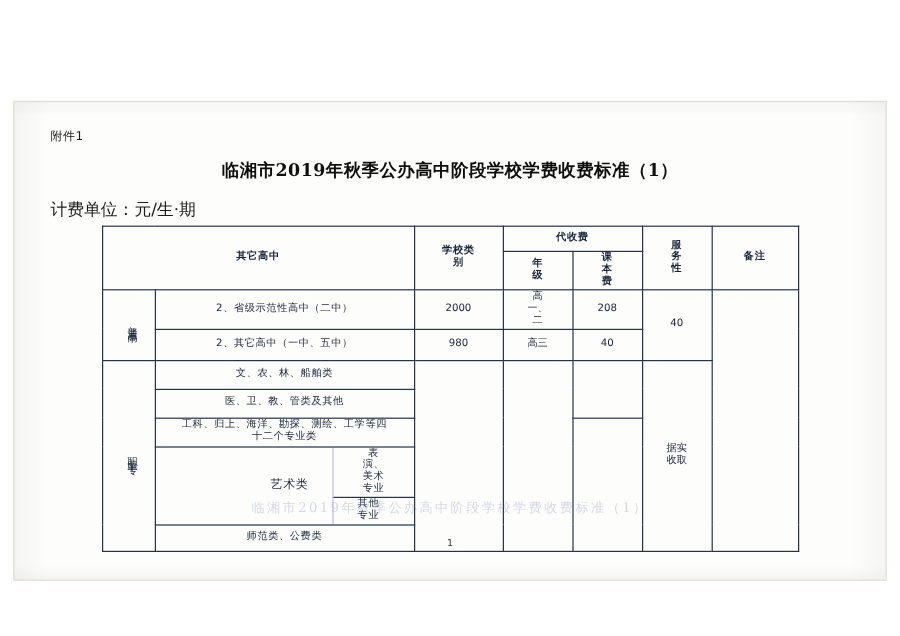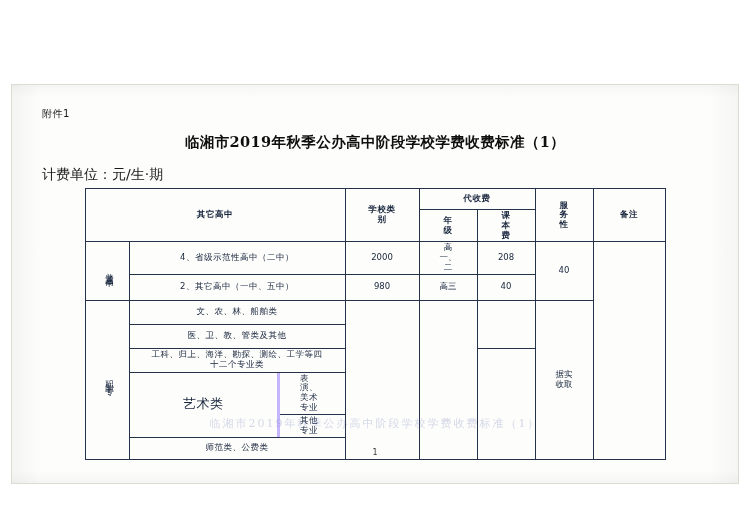--- a/index.html
+++ b/index.html
@@ -166,21 +166,21 @@
 
         <tr>
           <td class="hdr">年级</td>
           <td class="hdr">课本费</td>
         </tr>
 
         <tr style="height:26px">
           <td rowspan="2" class="vertical">
             <span class="vtext">普通高中</span>
           </td>
-          <td class="lefty">4、省级示范性高中（二中）</td>
+          <td class="lefty">2、省级示范性高中（二中）</td>
           <td class="big-num">2000</td>
           <td>高一、二</td>
           <td class="big-num">208</td>
           <td rowspan="2" class="big-num">40</td>
           <td rowspan="7"></td>
         </tr>
 
         <tr style="height:26px">
           <td class="lefty">2、其它高中（一中、五中）</td>
           <td class="big-num">980</td>
@@ -206,22 +206,22 @@
         <tr style="height:24px">
           <td class="lefty">工科、归上、海洋、勘探、测绘、工学等四十二个专业类</td>
           <td rowspan="3"></td>
         </tr>
 
         <tr style="height:20px">
           <td class="lefty" style="padding:0">
             <table style="border-collapse:collapse;width:100%;table-layout:fixed">
               <tbody>
                   <tr>
-                <td rowspan="2" style="border:none;border-right:3px solid #c4b5fd;width:50%;text-align:center;font-size:13px;color:#16243c;height:40px">艺术类</td>
-                <td style="border:none;border-bottom:1px solid #24324a;text-align:left;font-size:8.5px;color:#16243c;height:20px">表演、美术专业</td>
+                <td rowspan="2" style="border:none;border-right:1px solid #c4b5fd;width:50%;text-align:right;font-size:10px;color:#16243c;height:40px">艺术类</td>
+                <td style="border:none;border-bottom:1px solid #24324a;text-align:center;font-size:8.5px;color:#16243c;height:20px">表演、美术专业</td>
               </tr>
               <tr>
                 <td style="border:none;text-align:left;font-size:8.5px;color:#16243c;height:20px">其他专业</td>
               </tr>
             </tbody>
               </table>
           </td>
         </tr>
 
         <tr style="height:22px">

